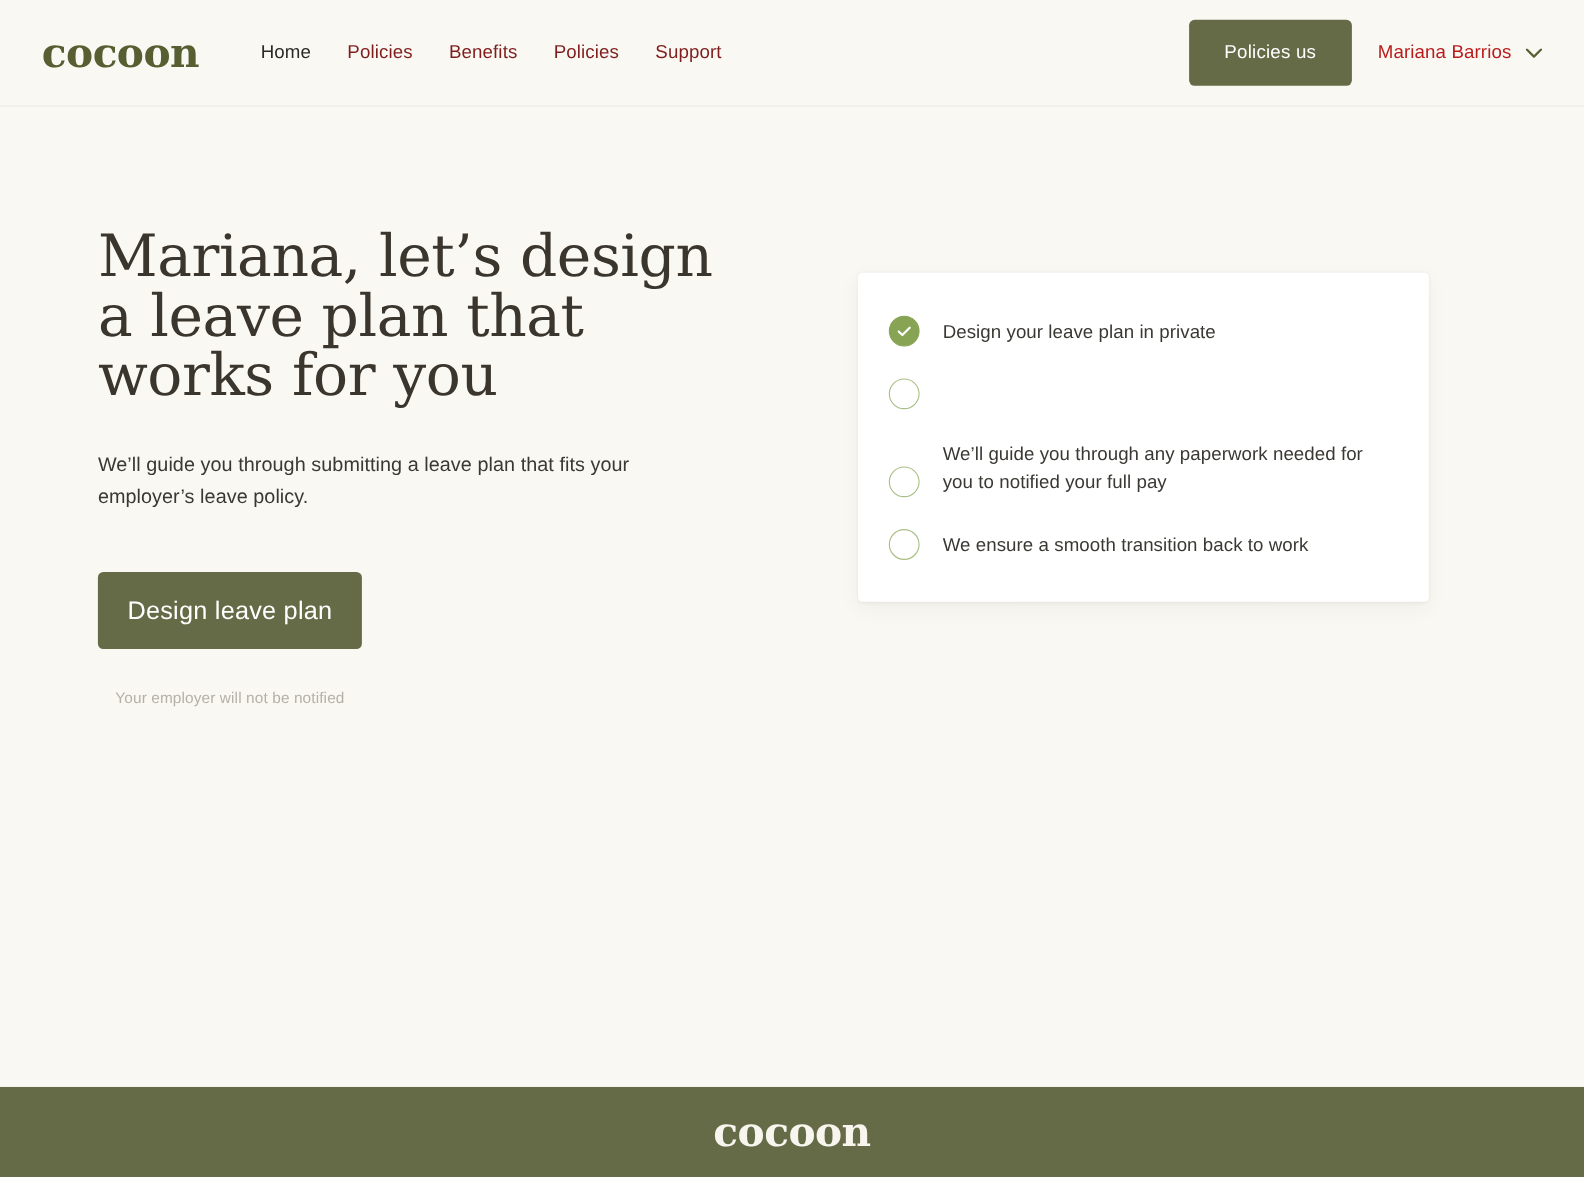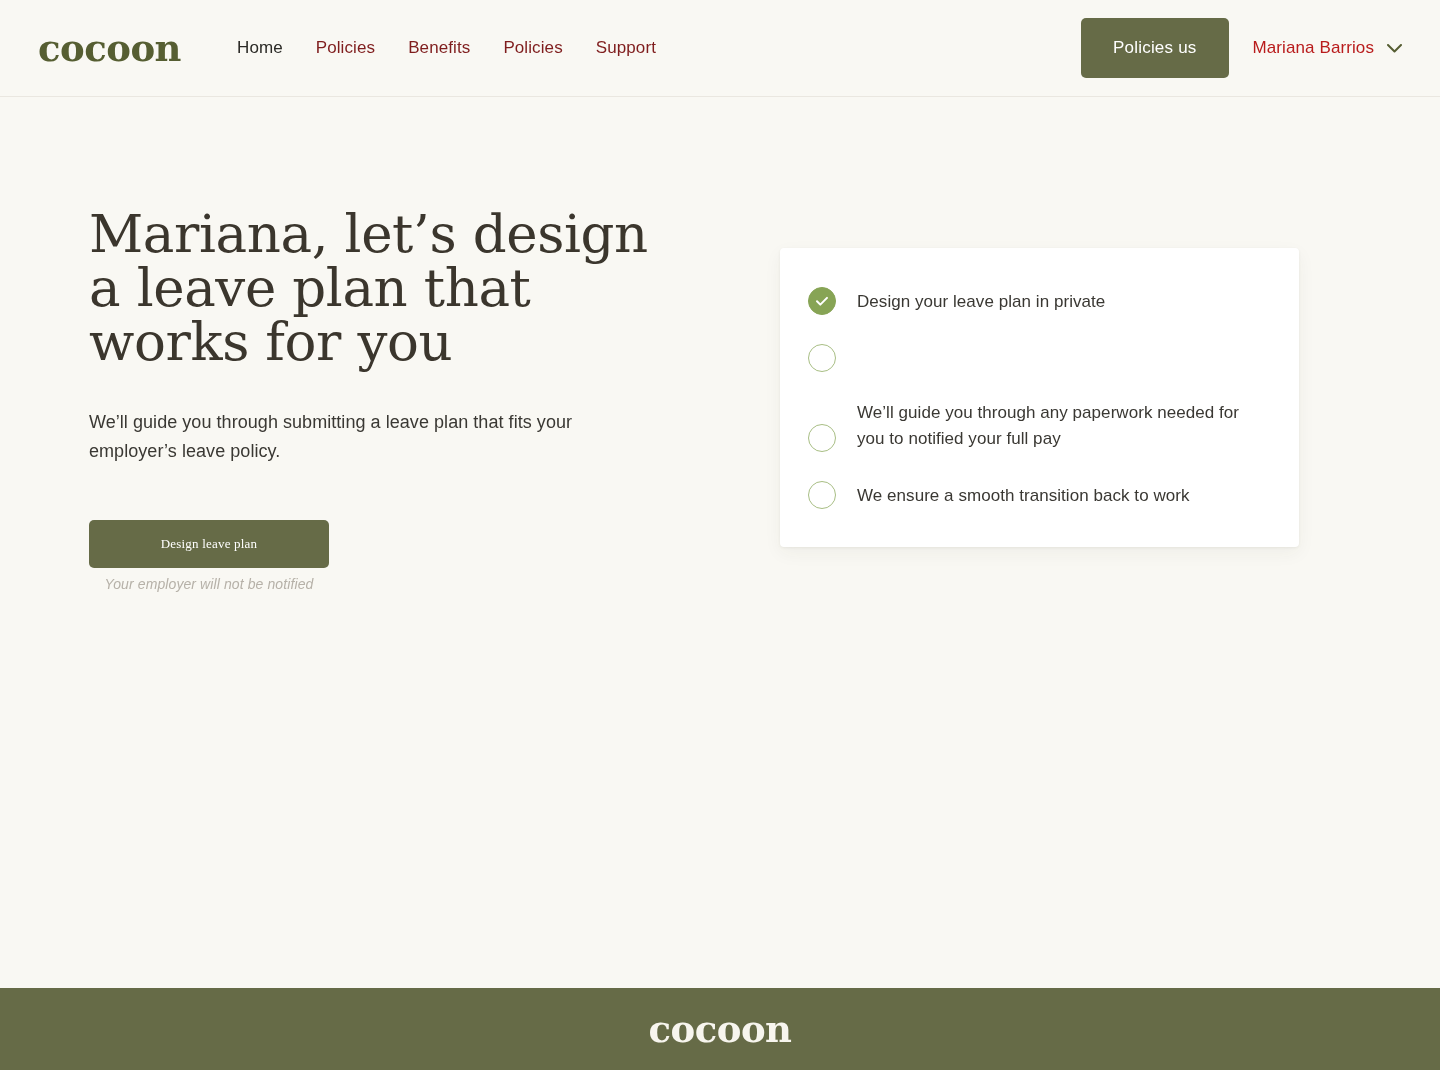--- a/index.html
+++ b/index.html
@@ -130,39 +130,38 @@
     line-height: 29px;
     color: #3A3833;
     letter-spacing: 0.05px;
     max-width: 520px;
   }
 
   .cta-btn {
     display: block;
     margin-top: 54px;
     width: 240px;
-    height: 48px;
+    height: 70px;
     background: #666B47;
     color: #FFFFFF;
     border: none;
     border-radius: 5px;
-    font-family: Liberation Serif, serif;
-    font-size: 13px;
+    font-family: Liberation Sans, sans-serif;
+    font-size: 23px;
     letter-spacing: 0.2px;
     cursor: pointer;
   }
 
   .cta-note {
-    margin-top: 8px;
+    margin-top: 36px;
     width: 240px;
     text-align: center;
     font-size: 14px;
     color: #B6B1A8;
     letter-spacing: 0.1px;
-    font-style: italic;
   }
 
   
   .checklist-card {
     position: absolute;
     left: 780px;
     top: 151px;
     width: 519px;
     background: #FFFFFF;
     border-radius: 4px;

